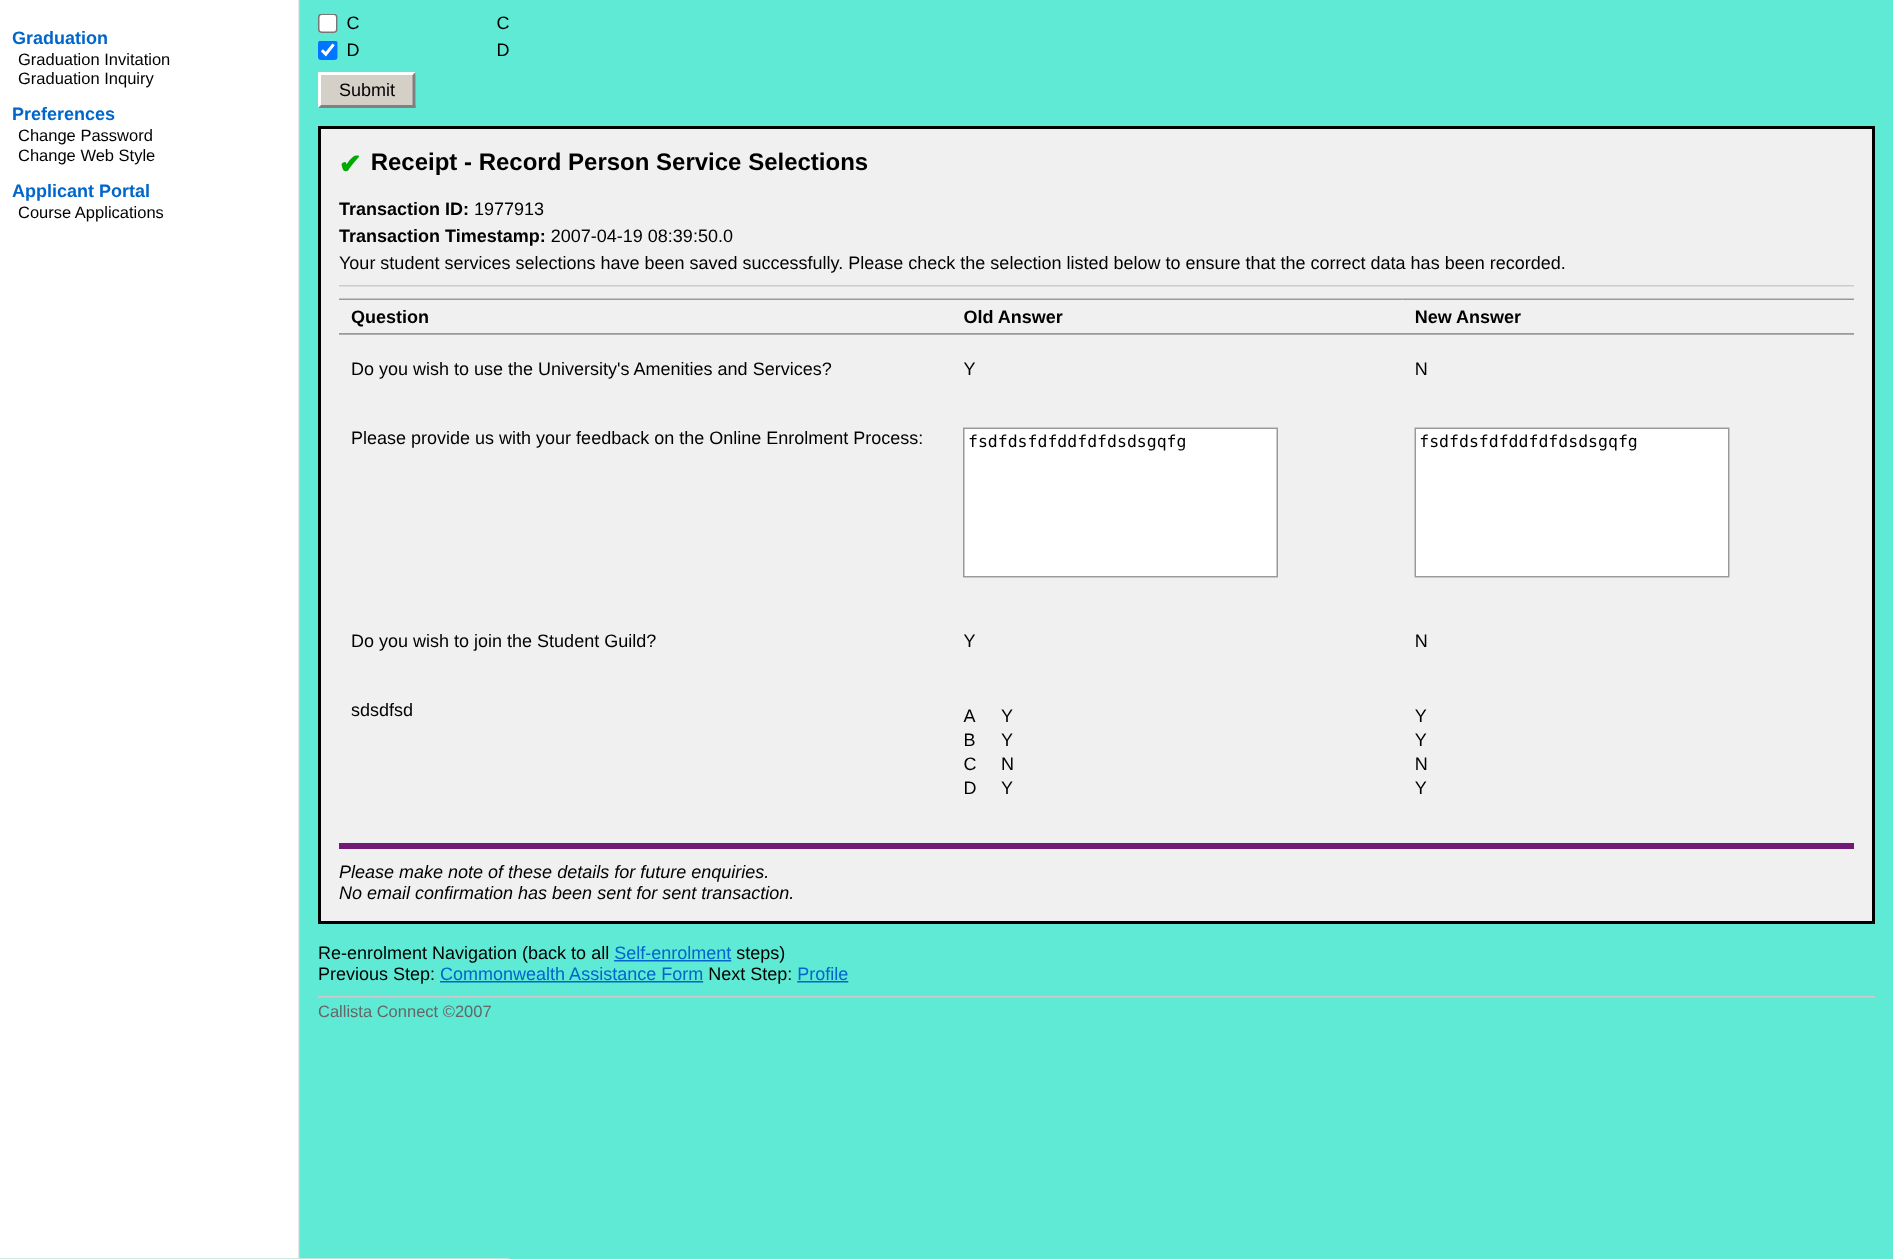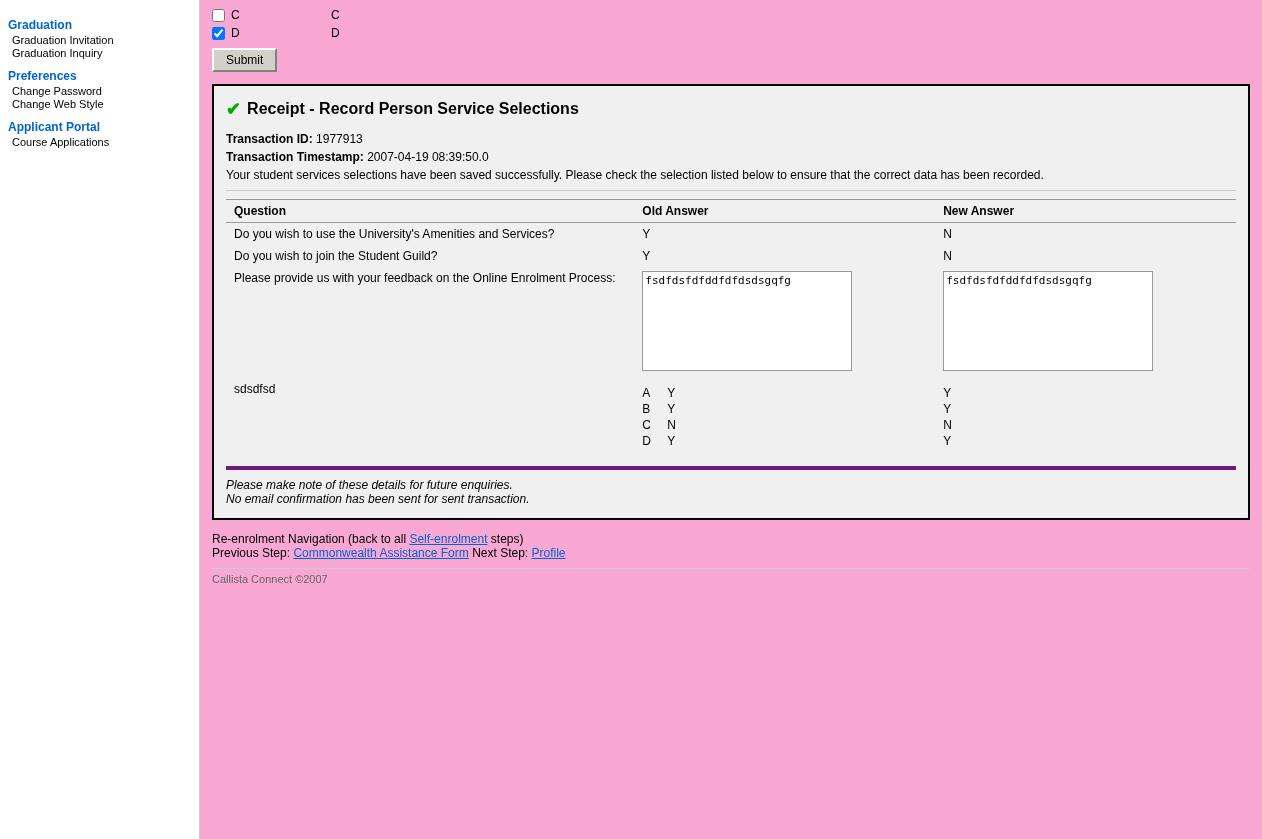--- a/index.html
+++ b/index.html
@@ -1,17 +1,17 @@
 <!DOCTYPE html>
 <html><head>
   <meta charset="utf-8">
   <style>
     * { margin: 0; padding: 0; box-sizing: border-box; }
     body { font-family: Arial, sans-serif; font-size: 12px; background: #d4d0c8; color: #000; }
-    .page-wrapper { display: flex; min-height: 839px; background: #f9a8d4; }
+    .page-wrapper { display: flex; min-height: 839px; background: #5eead4; }
     
     
     .sidebar { width: 200px; min-width: 200px; padding: 8px; background: #fff; border-right: 1px solid #ccc; }
     .sidebar-section-title { color: #0066cc; font-size: 12px; font-weight: bold; margin-top: 10px; margin-bottom: 2px; cursor: pointer; }
     .sidebar-item { font-size: 11px; color: #000; margin-left: 4px; margin-bottom: 1px; cursor: pointer; }
 
     
     .main-content { flex: 1; padding: 8px 12px; }
 
     
@@ -65,21 +65,21 @@
     .receipt-table th { 
       text-align: left; 
       padding: 4px 8px; 
       font-weight: bold; 
       border-top: 1px solid #999; 
       border-bottom: 1px solid #999;
       font-size: 12px;
     }
 
     .receipt-table td { 
-      padding: 4px 8px; 
+      padding: 16px 8px; 
       vertical-align: top; 
       font-size: 12px;
     }
 
     .receipt-table .question-col { width: 38%; }
     .receipt-table .old-col { width: 28%; }
     .receipt-table .new-col { width: 28%; }
 
     .feedback-textarea {
       width: 210px;
@@ -184,33 +184,33 @@
         </thead>
         <tbody>
 
           <tr>
             <td class="question-col">Do you wish to use the University's Amenities and Services?</td>
             <td class="old-col">Y</td>
             <td class="new-col">N</td>
           </tr>
 
           <tr>
+            <td class="question-col">Please provide us with your feedback on the Online Enrolment Process:</td>
+            <td class="old-col">
+              <textarea class="feedback-textarea" style="">fsdfdsfdfddfdfdsdsgqfg</textarea>
+            </td>
+            <td class="new-col">
+              <textarea class="feedback-textarea" style="">fsdfdsfdfddfdfdsdsgqfg</textarea>
+            </td>
+          </tr>
+
+          <tr>
             <td class="question-col">Do you wish to join the Student Guild?</td>
             <td class="old-col">Y</td>
             <td class="new-col">N</td>
-          </tr>
-
-          <tr>
-            <td class="question-col">Please provide us with your feedback on the Online Enrolment Process:</td>
-            <td class="old-col">
-              <textarea class="feedback-textarea" style="">fsdfdsfdfddfdfdsdsgqfg</textarea>
-            </td>
-            <td class="new-col">
-              <textarea class="feedback-textarea" style="">fsdfdsfdfddfdfdsdsgqfg</textarea>
-            </td>
           </tr>
 
           <tr>
             <td class="question-col">sdsdfsd</td>
             <td class="old-col">
               <div class="sub-options">
                 <div class="sub-option-row">
                   <span class="sub-option-label">A</span>
                   <span class="sub-option-val">Y</span>
                 </div>

